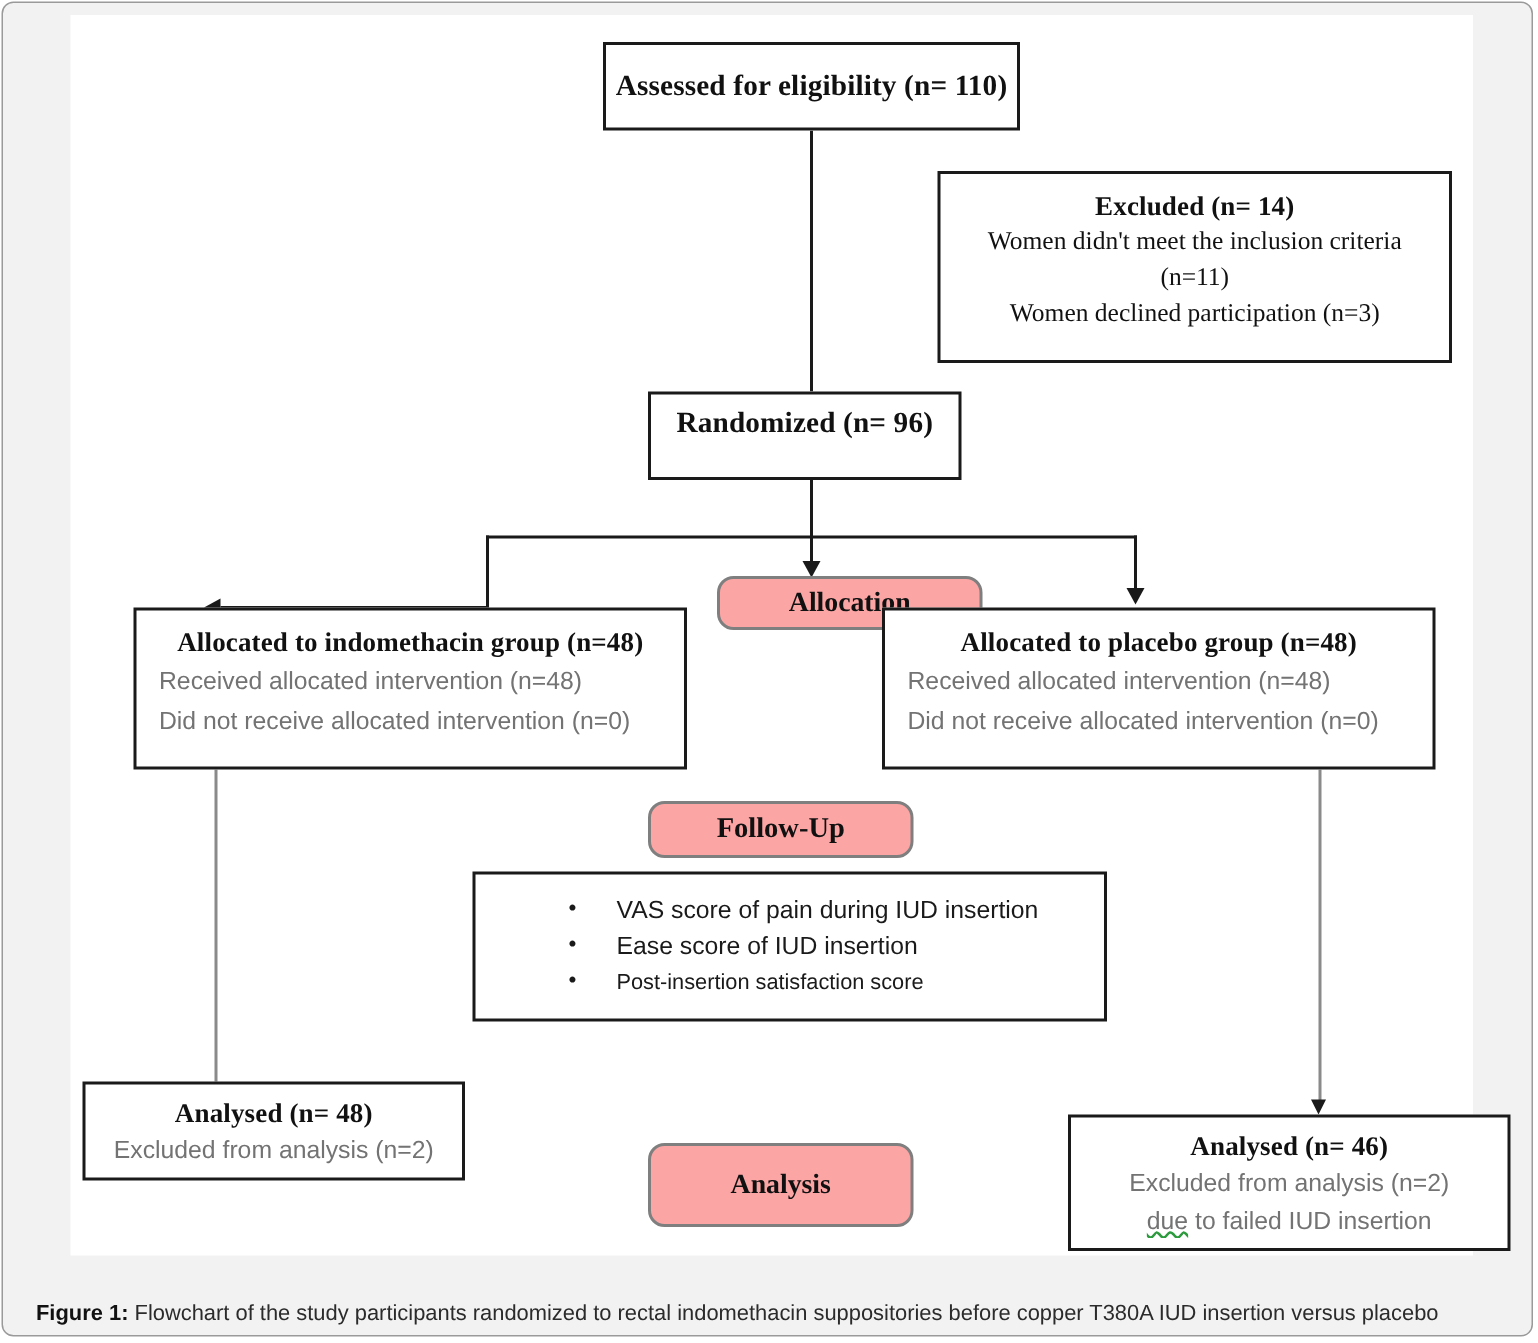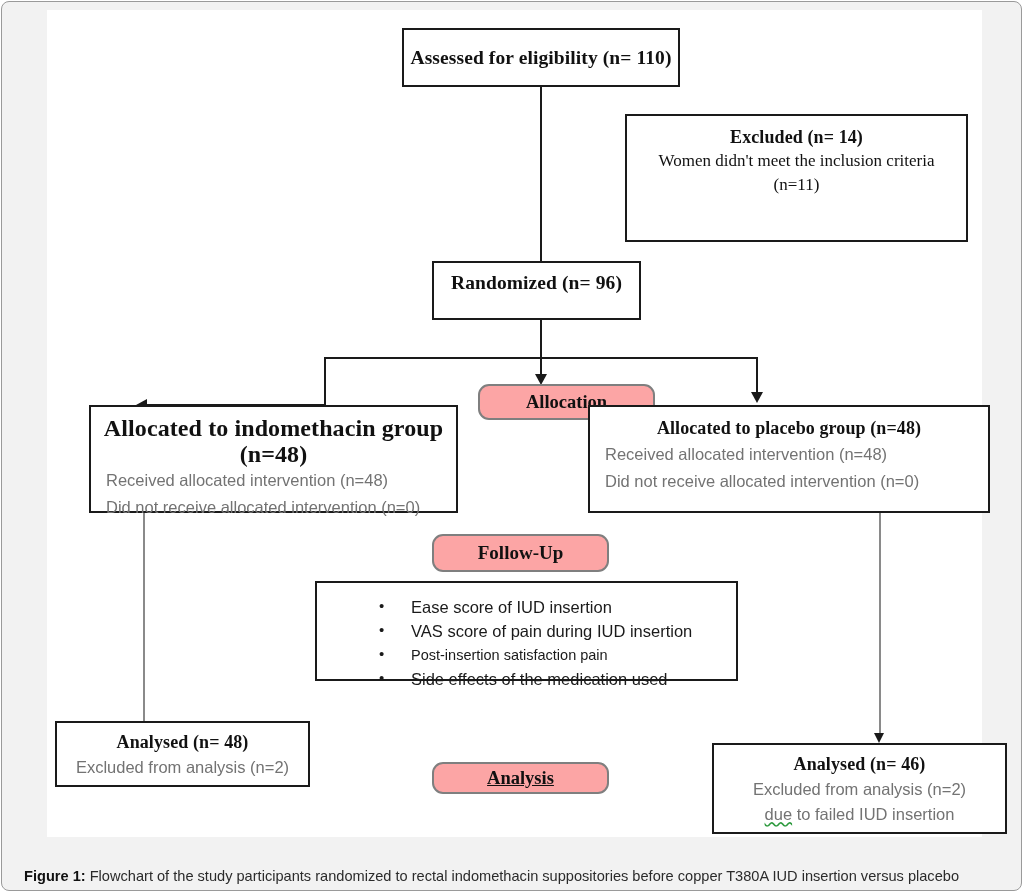--- a/index.html
+++ b/index.html
@@ -118,24 +118,24 @@
     font-size: 17px; line-height: 24px; color: #111;
   }
 
   #node-randomized { left: 385px; top: 251px; width: 209px; height: 59px; }
   #node-randomized .hd { font-size: 19.5px; line-height: 40px; }
 
   #stage-allocation { left: 431px; top: 374px; width: 177px; height: 36px; font-size: 18.5px; }
 
   #node-alloc-left { left: 42px; top: 395px; width: 369px; height: 108px;
                      padding: 8px 10px 0 10px; }
-  #node-alloc-left .hd { font-size: 24px; line-height: 26px; }
+  #node-alloc-left .hd { font-size: 18px; line-height: 26px; }
   #node-alloc-left .bd { font-size: 16.5px; line-height: 27px; text-align: left; padding-left: 5px; }
 
-  #node-alloc-right { left: 541px; top: 395px; width: 402px; height: 108px;
+  #node-alloc-right { left: 541px; top: 395px; width: 369px; height: 108px;
                       padding: 8px 10px 16px 10px; }
   #node-alloc-right .hd { font-size: 18px; line-height: 26px; }
   #node-alloc-right .bd { font-size: 16.5px; line-height: 27px; text-align: left; padding-left: 5px; }
 
   #stage-followup { left: 385px; top: 524px; width: 177px; height: 38px; font-size: 19px; }
 
   #node-outcomes { left: 268px; top: 571px; width: 423px; height: 100px; }
   #node-outcomes ul {
     margin: 0; padding: 12px 0 0 62px; list-style: none;
     text-align: left;
@@ -166,21 +166,21 @@
                          padding: 7px 6px 0 6px; }
   #node-analysed-right .hd { font-size: 18px; line-height: 25px; }
   #node-analysed-right .bd { font-size: 16.5px; line-height: 25px; }
 
   
   .squiggle {
     text-decoration: underline wavy #2e9b3f;
     text-decoration-skip-ink: none;
   }
 
-  #stage-analysis { left: 385px; top: 752px; width: 177px; height: 32px; font-size: 18.5px; text-decoration: underline; }
+  #stage-analysis { left: 385px; top: 752px; width: 177px; height: 56px; font-size: 18.5px; }
 
   
   #caption {
     position: absolute;
     left: 22px;
     top: 864px;
     width: 975px;
     font-family: "Liberation Sans", sans-serif;
     font-size: 14.6px;
     line-height: 21px;
@@ -216,20 +216,21 @@
     <div class="arrow-down" style="left:827px; top:723px; border-left-width:5px; border-right-width:5px; border-top-width:10px;"></div>
 
     <div class="node" id="node-assessed">
       <div class="hd">Assessed for eligibility (n= 110)</div>
     </div>
 
     <div class="node" id="node-excluded">
       <div class="hd">Excluded (n= 14)</div>
       <div class="bd-serif">Women didn't meet the inclusion criteria</div>
       <div class="bd-serif">(n=11)</div>
+      <div class="bd-serif">Women declined participation (n=3)</div>
     </div>
 
     <div class="node" id="node-randomized">
       <div class="hd">Randomized (n= 96)</div>
     </div>
 
     <div class="stage" id="stage-allocation">Allocation</div>
 
     <div class="node" id="node-alloc-left">
       <div class="hd">Allocated to indomethacin group (n=48)</div>
@@ -240,24 +241,23 @@
     <div class="node" id="node-alloc-right">
       <div class="hd">Allocated to placebo group (n=48)</div>
       <div class="bd">Received allocated intervention (n=48)</div>
       <div class="bd">Did not receive allocated intervention (n=0)</div>
     </div>
 
     <div class="stage" id="stage-followup">Follow-Up</div>
 
     <div class="node" id="node-outcomes">
       <ul>
+        <li>VAS score of pain during  IUD insertion</li>
         <li>Ease score of IUD insertion</li>
-        <li>VAS score of pain during  IUD insertion</li>
-        <li class="small">Post-insertion satisfaction pain</li>
-        <li>Side effects of the medication used</li>
+        <li class="small">Post-insertion satisfaction score</li>
       </ul>
     </div>
 
     <div class="node" id="node-analysed-left">
       <div class="hd">Analysed (n= 48)</div>
       <div class="bd">Excluded from analysis (n=2)</div>
     </div>
 
     <div class="stage" id="stage-analysis">Analysis</div>
 

